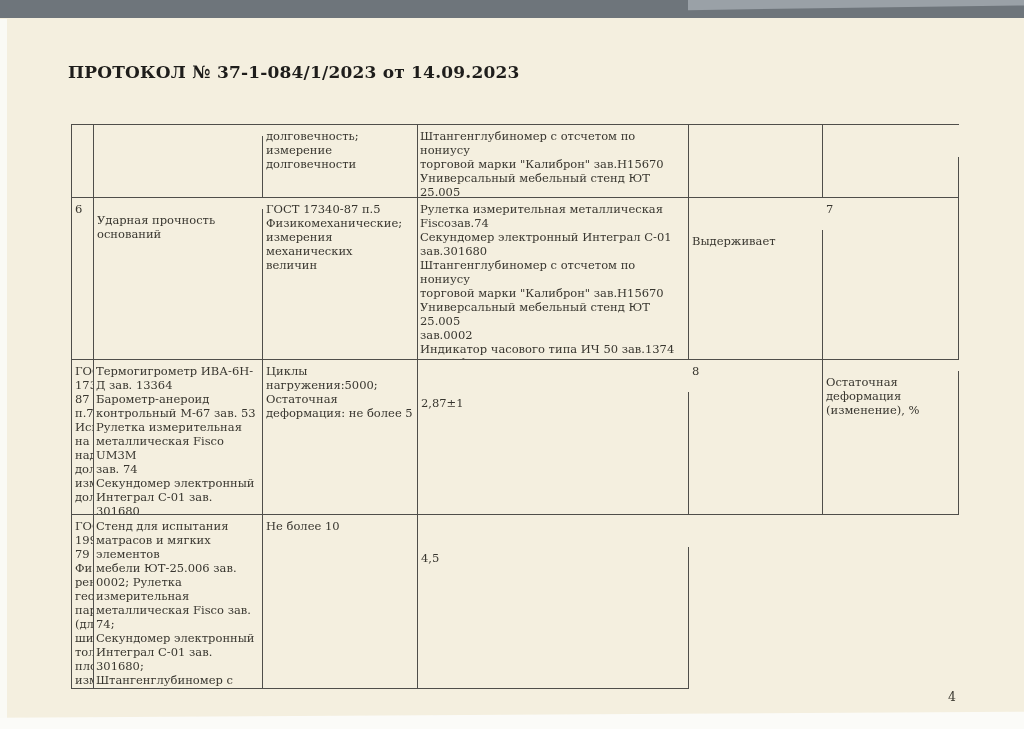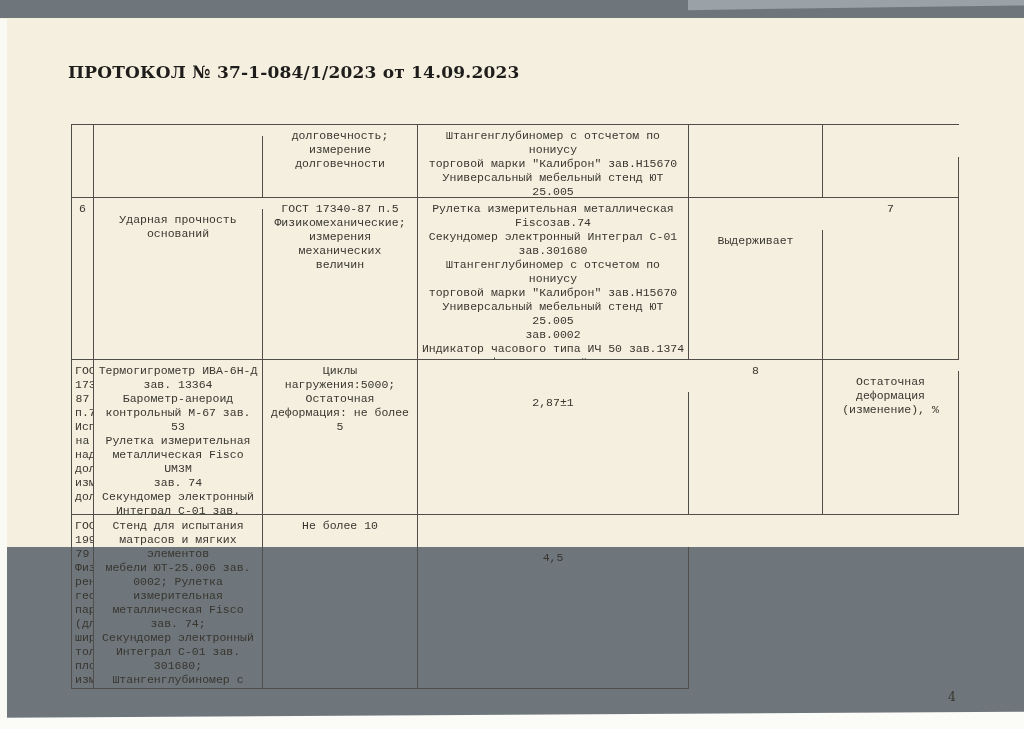--- a/index.html
+++ b/index.html
@@ -12,21 +12,21 @@
   .scanner-bar{
     position:absolute;left:0;top:0;width:1024px;height:19px;
     background:#6e757b;
   }
   .scanner-wedge{
     position:absolute;left:688px;top:0;width:336px;height:13px;
     background:#9aa1a7;
     clip-path:polygon(0 0,100% 0,100% 42%,0 78%);
   }
   .page{
-    position:absolute;left:0px;top:18px;width:1024px;height:529px;
+    position:absolute;left:0px;top:18px;width:1024px;height:711px;
     background:#f4efdf;
   }
   .left-strip{
     position:absolute;left:0;top:19px;width:7px;height:710px;
     background:#fafaf5;
   }
   .bottom-strip{
     position:absolute;left:0;top:711px;width:1024px;height:18px;
     background:#fbfbf8;
     clip-path:polygon(0 38%,100% 4%,100% 100%,0 100%);
@@ -45,24 +45,23 @@
     border-left:1px solid #4f4e4a;
     box-sizing:content-box;
   }
   .cell{
     box-sizing:border-box;
     border-right:1px solid #4f4e4a;
     border-bottom:1px solid #4f4e4a;
     padding:2px 3px;
     font-size:11.5px;line-height:1.22;
     color:#38362f;
-    text-align:center;
+    text-align:left;
     white-space:pre-line;
     overflow:hidden;
-    font-family:Liberation Mono, monospace;
   }
   .col-num{padding-top:4px;}
   .col-name{padding-top:4px;margin-top:11px;}
   .col-method{padding-top:4px;}
   .col-equipment{padding-top:4px;padding-left:2px;padding-right:2px;}
   .col-requirement{padding-top:4px;}
   .col-result{padding-top:4px;margin-top:32px;}
   .pagenum{
     position:absolute;left:948px;top:671px;
     font-size:12.5px;color:#3a382f;

